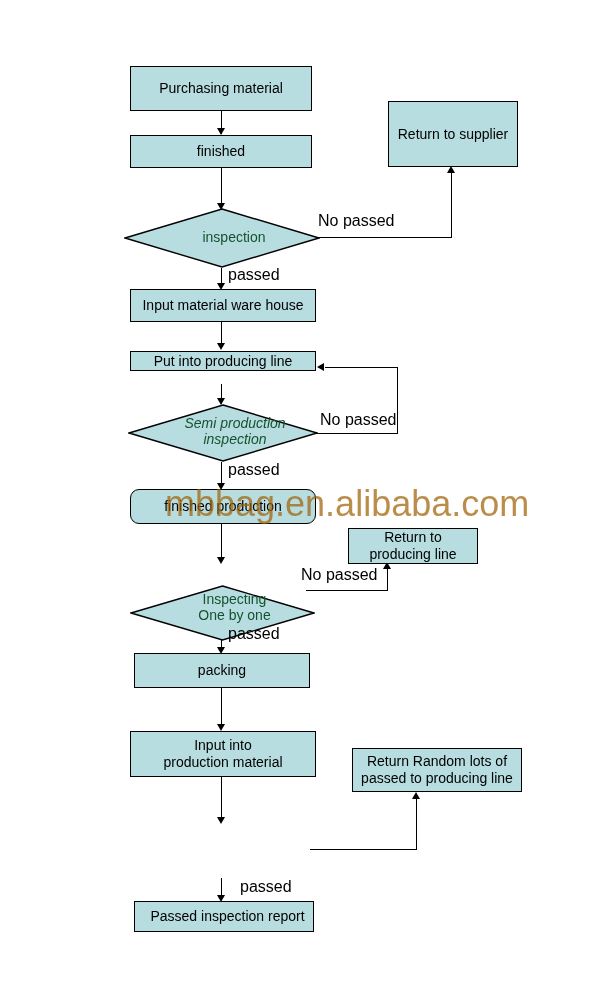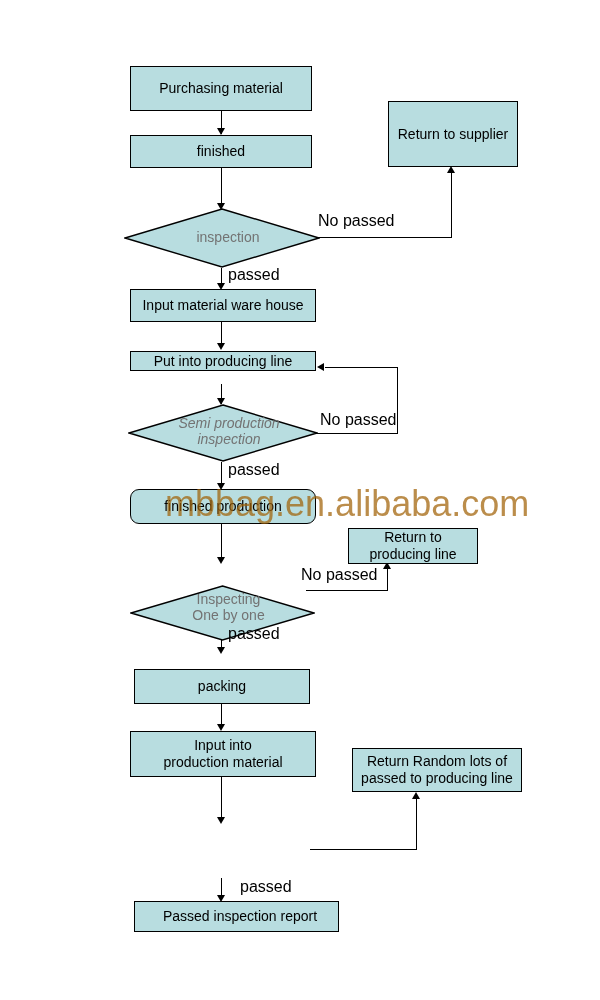--- a/index.html
+++ b/index.html
@@ -36,31 +36,31 @@
     z-index: 3;
   }
   .diamond-wrap svg {
     position: absolute;
     left: 0;
     top: 0;
     display: block;
   }
   .diamond-label {
     position: absolute;
-    left: 6px;
+    left: 12px;
     top: 0;
     width: 100%;
     height: 100%;
     display: flex;
     align-items: center;
     justify-content: center;
     text-align: left;
     font-size: 14px;
     line-height: 1.12;
-    color: #737373;
+    color: #14532d;
     pointer-events: none;
     white-space: nowrap;
   }
   .edge-label {
     position: absolute;
     font-size: 16px;
     color: #000000;
     white-space: nowrap;
     z-index: 4;
     background: transparent;
@@ -212,21 +212,21 @@
 
   <div class="node" style="left:348px; top:528px; width:130px; height:36px; flex-direction:column;">
     <span>Return to</span>
     <span>producing line</span>
   </div>
 
   <div class="line-v" style="left:221px; top:618px; height:33px;"></div>
   <div class="arrow-down" style="left:217px; top:647px;"></div>
   <div class="edge-label" style="left:228px; top:625px;">passed</div>
 
-  <div class="node" style="left:134px; top:653px; width:176px; height:35px;margin-top:16px;">
+  <div class="node" style="left:134px; top:653px; width:176px; height:35px;">
     <span>packing</span>
   </div>
 
   <div class="line-v" style="left:221px; top:688px; height:40px;"></div>
   <div class="arrow-down" style="left:217px; top:724px;"></div>
 
   <div class="node" style="left:130px; top:731px; width:186px; height:46px; flex-direction:column;">
     <span>Input into</span>
     <span>production material</span>
   </div>
@@ -241,19 +241,19 @@
 
   <div class="node" style="left:352px; top:748px; width:170px; height:44px; flex-direction:column;">
     <span>Return Random lots of</span>
     <span>passed to producing line</span>
   </div>
 
   <div class="line-v" style="left:221px; top:878px; height:22px;"></div>
   <div class="arrow-down" style="left:217px; top:895px;"></div>
   <div class="edge-label" style="left:240px; top:878px;">passed</div>
 
-  <div class="node" style="left:134px; top:901px; width:205px; height:31px;padding-left:7px;">
+  <div class="node" style="left:134px; top:901px; width:180px; height:31px;padding-left:7px;">
     <span>Passed inspection report</span>
   </div>
 
   <div class="watermark" style="left:165px; top:483px;">mbbag.en.alibaba.com</div>
 
 </div>
 
 </body></html>

